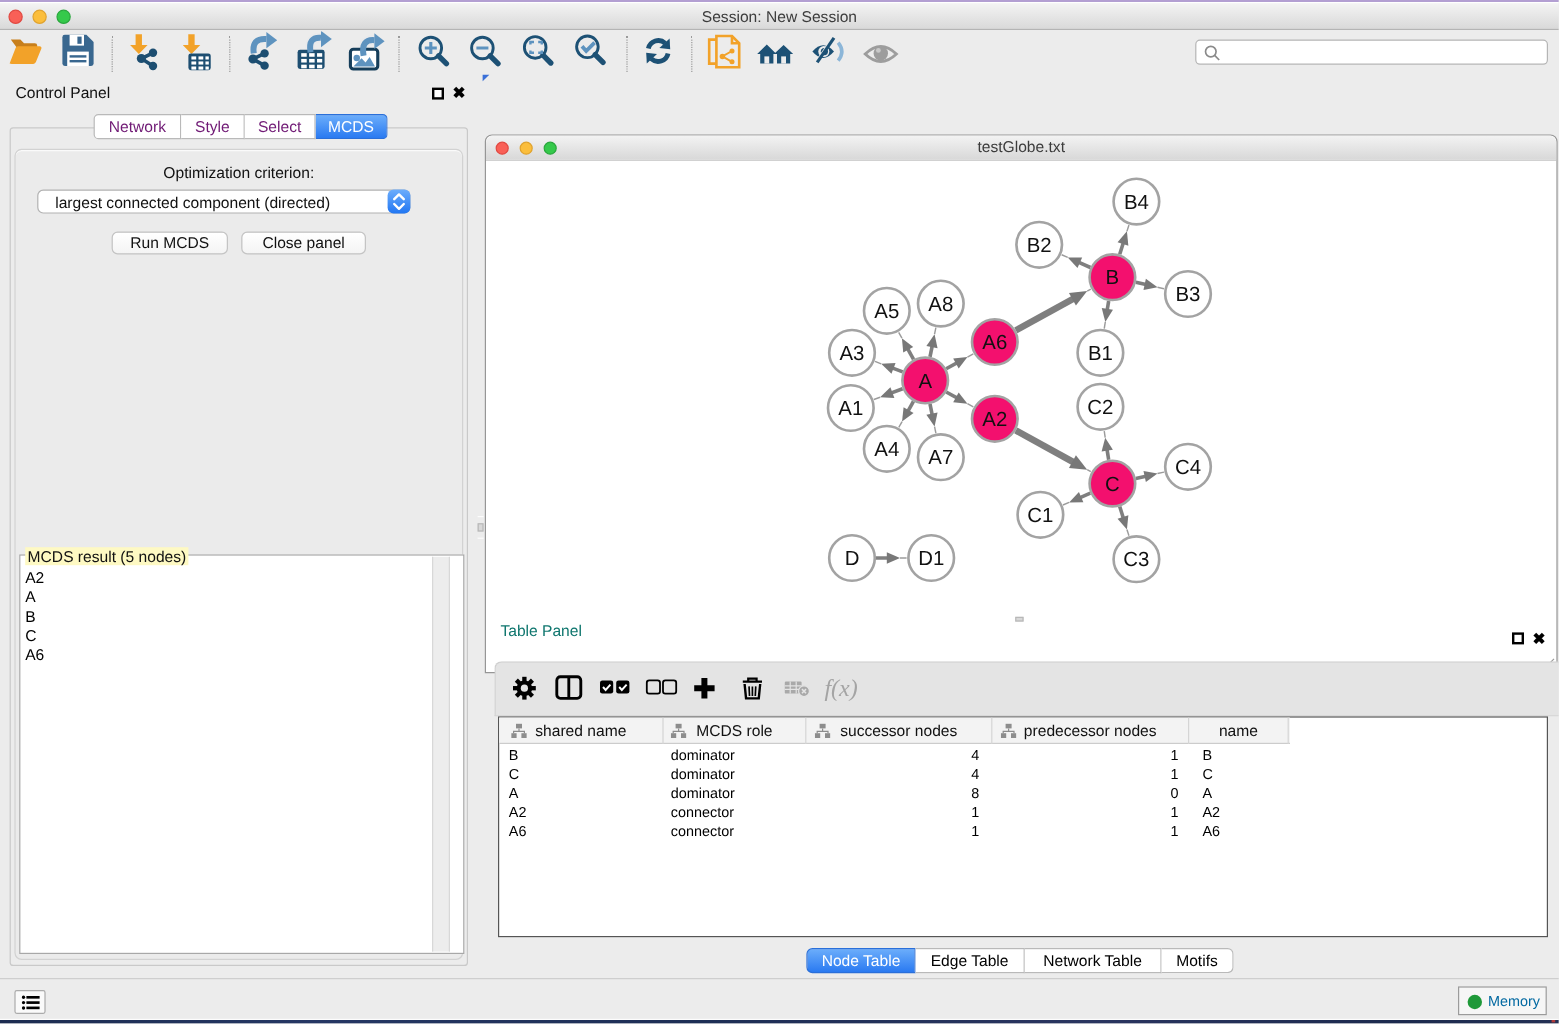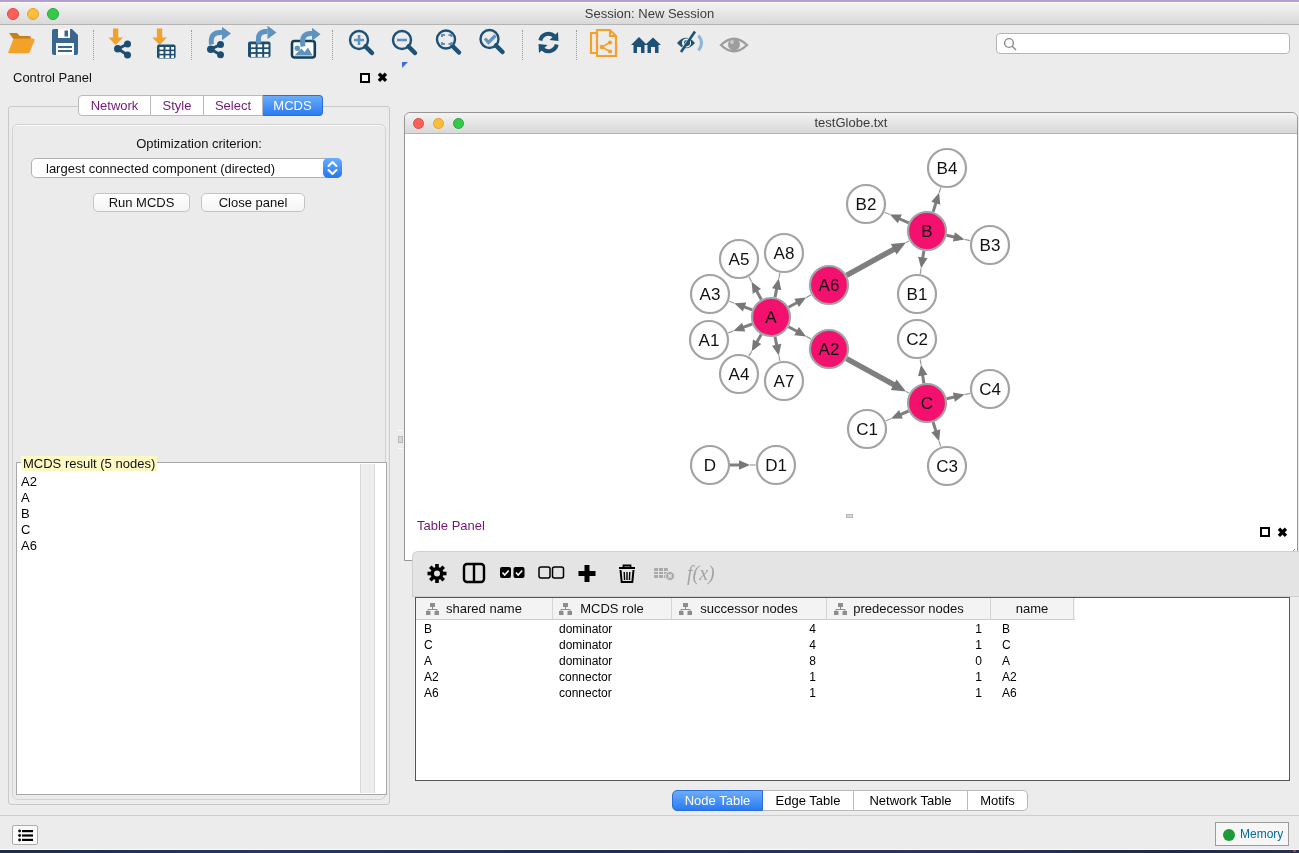--- a/index.html
+++ b/index.html
@@ -45,21 +45,21 @@
 #fs-scroll { left:360px; top:464px; width:15px; height:329px; background:#ededed;
   border-left:1px solid #d8d8d8; border-right:1px solid #d8d8d8;}
 
 #netwin { left:404px; top:64px; width:894px; height:449px; background:#fff;
   border:1px solid #969696; border-radius:6px 6px 0 0;margin-top:48px; }
 #net-titlebar { position:absolute; left:0; top:0; width:100%; height:21px;
   background:linear-gradient(#f3f3f3,#d8d8d8); border-bottom:1px solid #b3b3b3;
   border-radius:6px 6px 0 0; }
 #net-titlebar .title { width:100%; text-align:center; font-size:13px; color:#3c3c3c; line-height:20px; }
 
-#tp-title { left:417px; top:518px; font-size:13px; color:#701a75;text-align:right; }
+#tp-title { left:417px; top:518px; font-size:13px; color:#0f766e;text-align:right; }
 #tp-toolbar { left:412px; top:551px; width:887px; height:46px; background:#e4e4e4;
   border:1px solid #cfcfcf; border-right:none; border-radius:6px 0 0 0; }
 #table { left:415px; top:597px; width:875px; height:184px; background:#fff; border:1.5px solid #555; }
 #thead { position:absolute; left:0; top:0; width:659px; height:22px; background:#f3f3f3;
   border-bottom:1px solid #cccccc; }
 .hcell { position:absolute; top:0; height:22px; border-right:1px solid #d5d5d5;
   font-size:13px; color:#111; text-align:center; line-height:21px; }
 #btabs { left:672px; top:790px; height:21px; display:flex; font-size:13px; }
 .btab { background:#fff; border:1px solid #b9b9b9; border-left:none; color:#000000;
   display:flex; align-items:center; justify-content:center; height:21px; }

